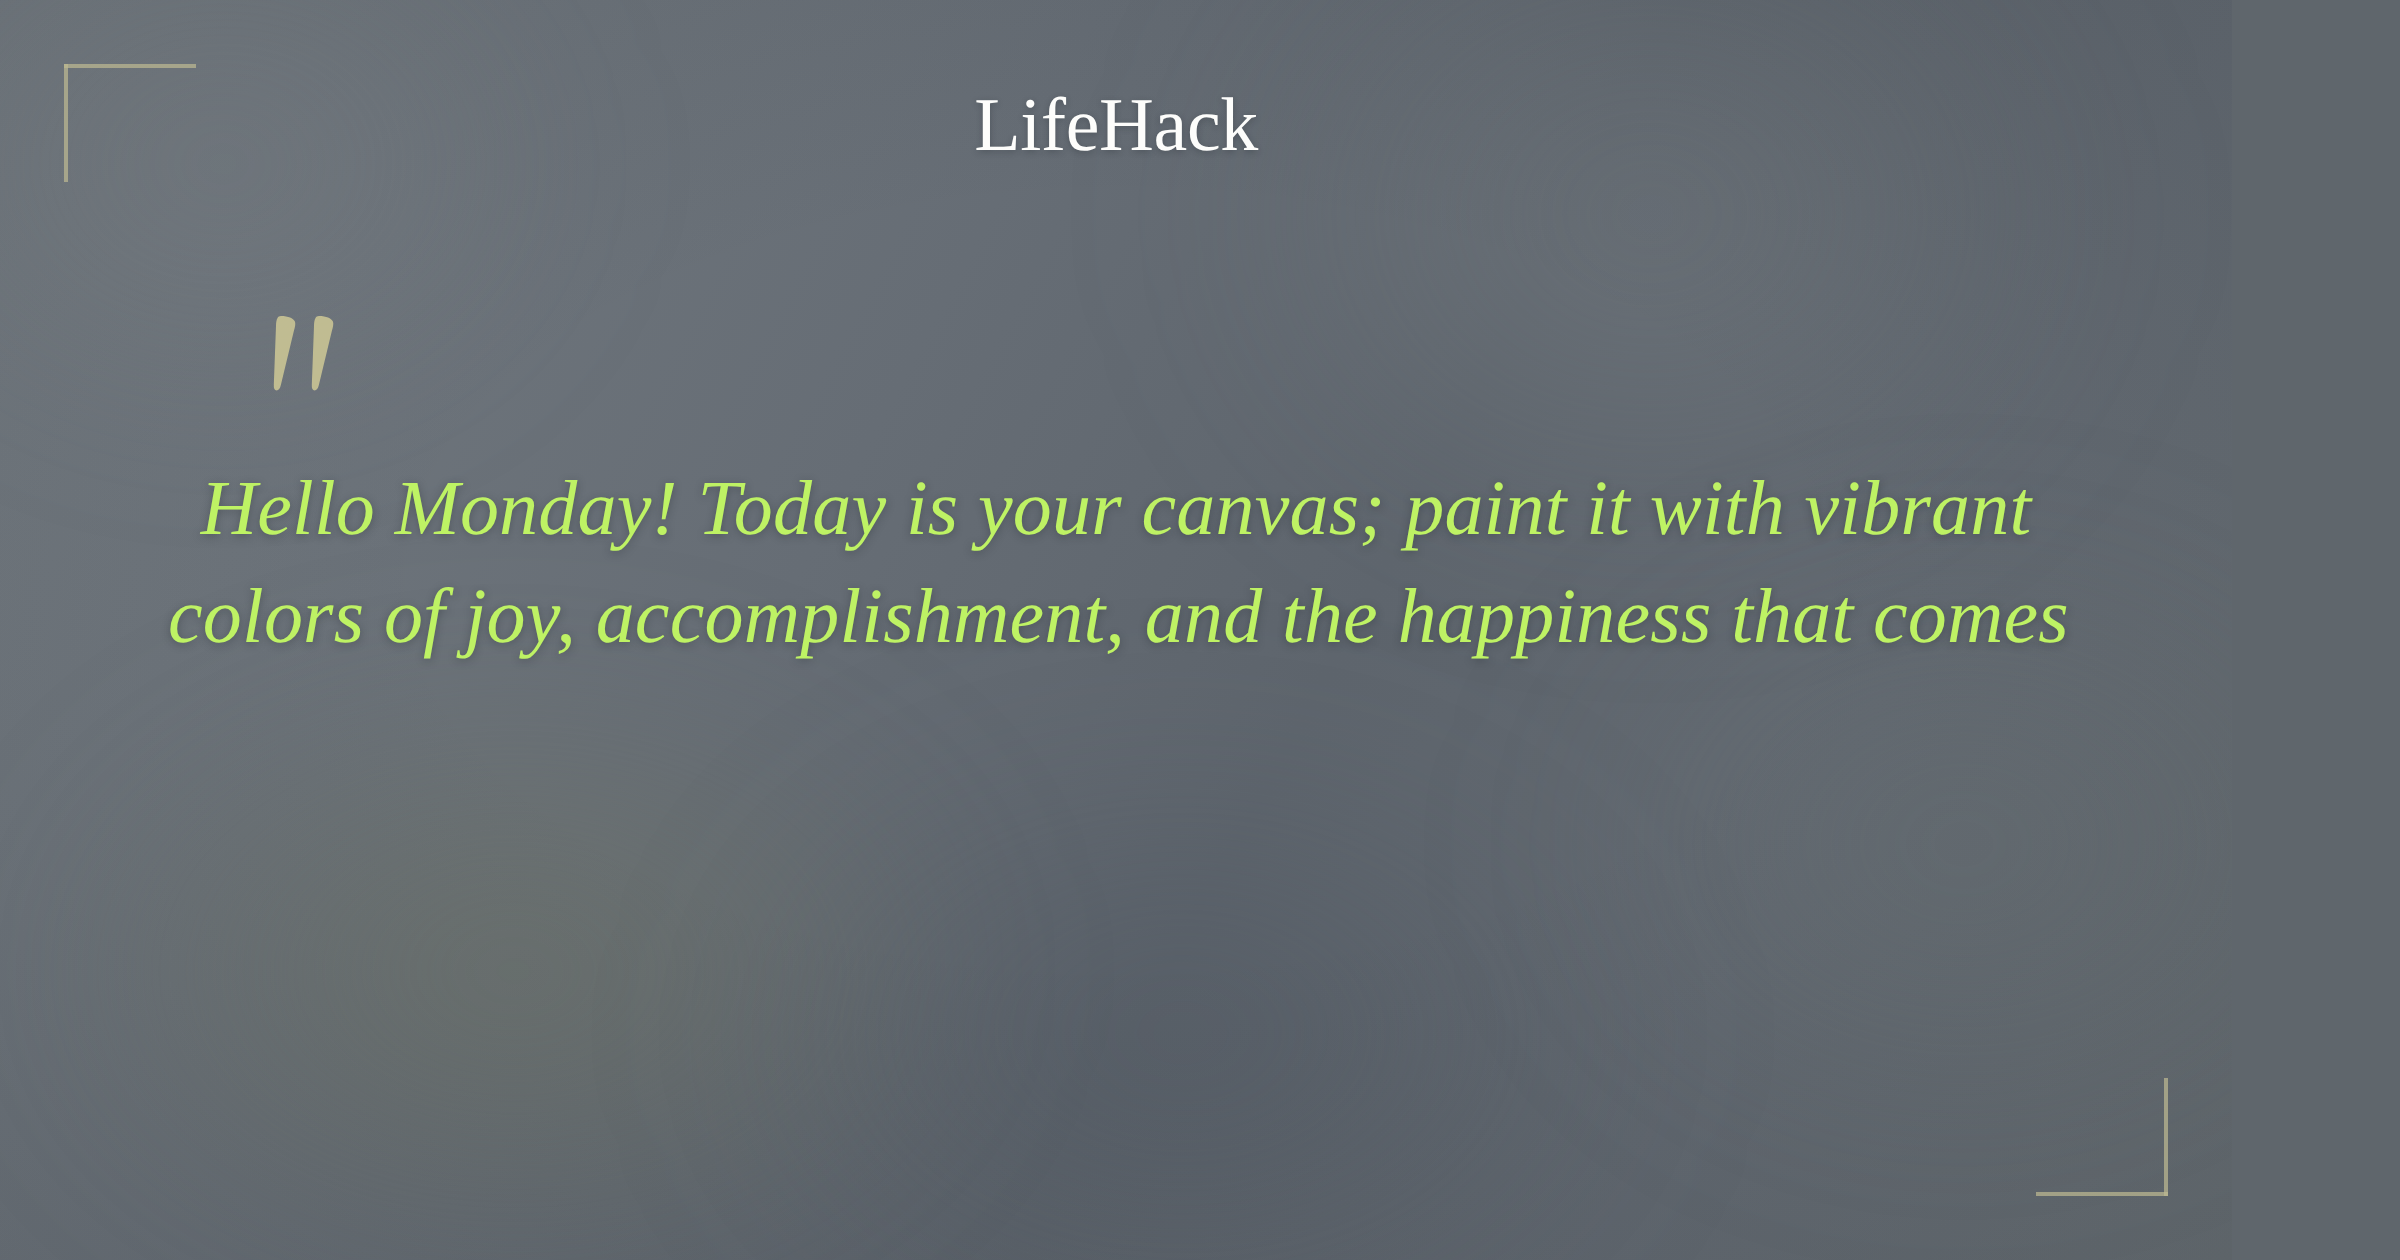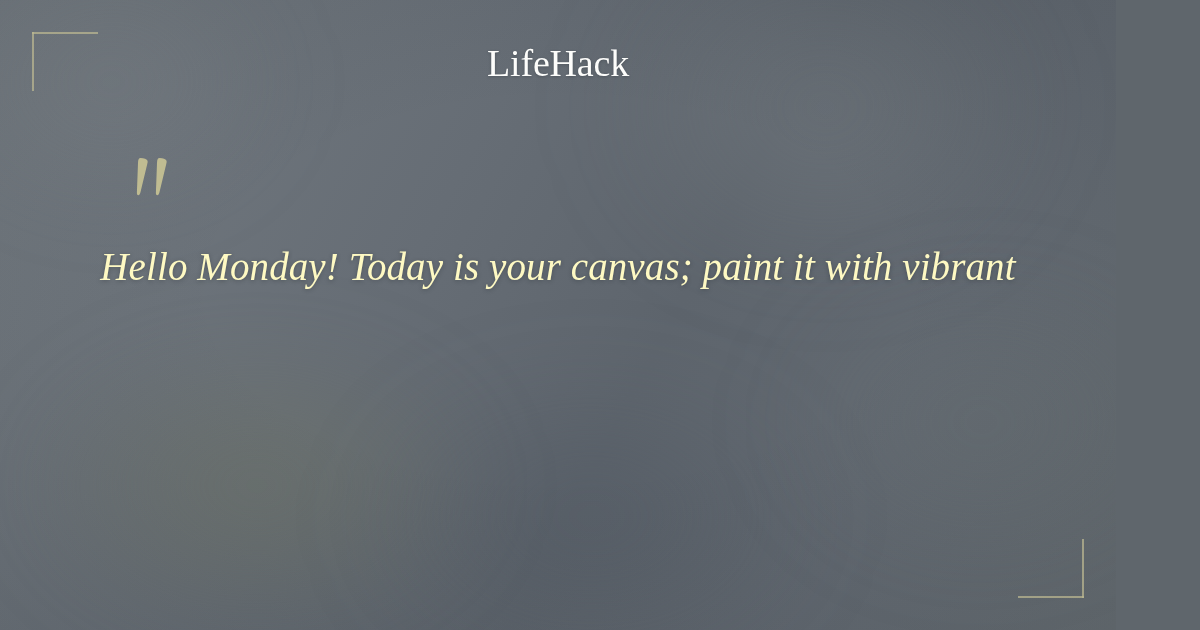--- a/index.html
+++ b/index.html
@@ -128,23 +128,23 @@
     width: 70px;
     height: 70px;
   }
   .quote-mark svg { display: block; }
 
   
   .quote-block {
     position: absolute;
     left: 84px;
     right: 84px;
-    top: 240px;
+    top: 228px;
     text-align: center;
-    color: #fef9c3;
+    color: #bef264;
     font-style: italic;
     font-size: 39px;
     line-height: 54px;
     letter-spacing: 0.1px;
     text-shadow: 0 1px 4px rgba(28,34,40,0.34);
   }
   .quote-block .ln { display: block; white-space: nowrap; }
 </style>
 </head>
 <body>
@@ -173,15 +173,16 @@
 
   <div class="quote-mark">
     <svg width="70" height="70" viewBox="0 0 70 70" aria-hidden="true">
       <path d="M12.5 6 C16.2 6 18.6 7.2 19.4 8.6 C19.9 9.6 19.6 11.2 18.9 13.6 L12.4 40.6 C12.0 42.2 11.3 43.2 10.3 43.2 C9.3 43.2 8.8 42.2 8.9 40.4 L10.0 11.0 C10.1 7.6 10.8 6 12.5 6 Z" fill="#c8c294" opacity="0.92"></path>
       <path d="M31.5 6 C35.2 6 37.6 7.2 38.4 8.6 C38.9 9.6 38.6 11.2 37.9 13.6 L31.4 40.6 C31.0 42.2 30.3 43.2 29.3 43.2 C28.3 43.2 27.8 42.2 27.9 40.4 L29.0 11.0 C29.1 7.6 29.8 6 31.5 6 Z" fill="#c8c294" opacity="0.92"></path>
     </svg>
   </div>
 
   <div class="quote-block">
     <span class="ln">Hello Monday! Today is your canvas; paint it with vibrant</span>
+    <span class="ln">colors of joy, accomplishment, and the happiness that comes</span>
   </div>
 
 </div>
 
 </body></html>

